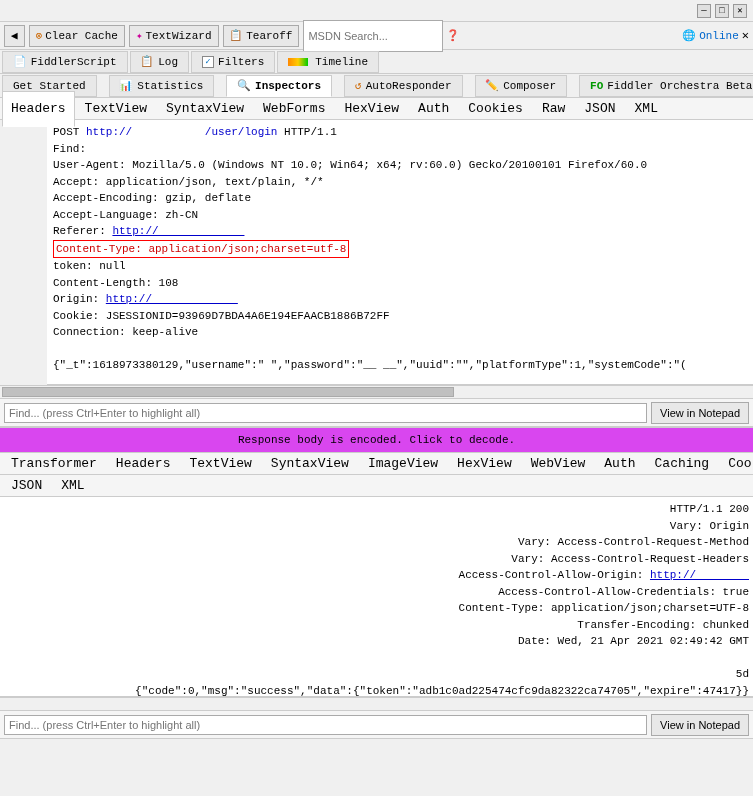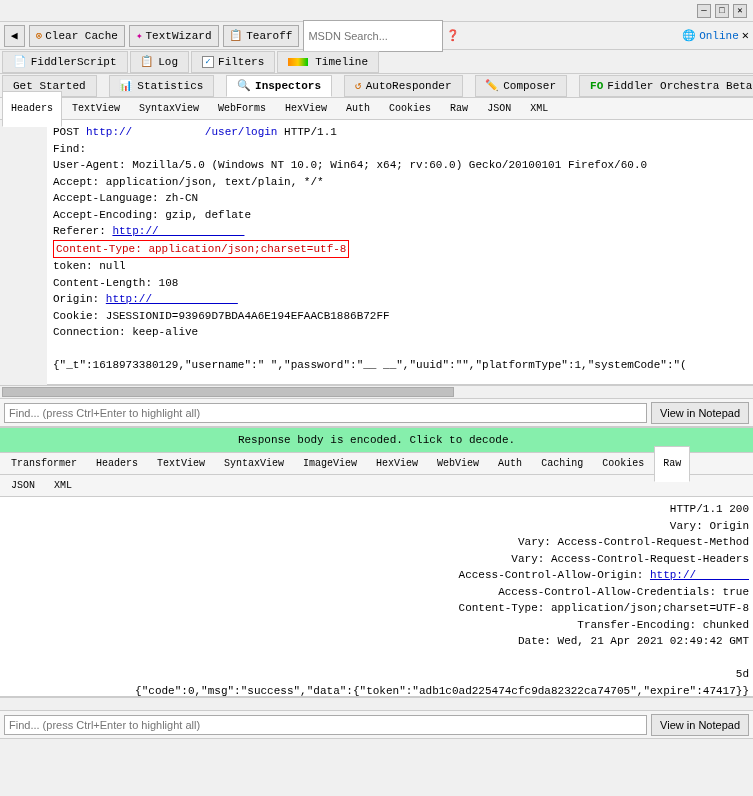--- a/index.html
+++ b/index.html
@@ -138,21 +138,21 @@
       display: flex;
       align-items: center;
       border-bottom: 1px solid #ccc;
       padding: 0 2px;
       gap: 1px;
     }
     .sub-tab {
       padding: 2px 8px;
       border: 1px solid transparent;
       cursor: pointer;
-      font-size: 10px;
+      font-size: 13px;
       height: 36px;
       display: flex;
       align-items: center;
       text-align: right;
     }
     .sub-tab.active {
       border: 1px solid #ccc;
       background: #fff;
       border-bottom: 1px solid #fff;
     }
@@ -219,21 +219,21 @@
       border: 1px solid #aaa;
       background: #e8e8e8;
       cursor: pointer;
       font-size: 11px;
       height: 22px;
       white-space: nowrap;
     }
 
     
     .response-encoded-bar {
-      background: #86efac;
+      background: #d946ef;
       border-top: 1px solid #ccc;
       border-bottom: 1px solid #ccc;
       height: 26px;
       display: flex;
       align-items: center;
       justify-content: center;
       font-size: 11px;
       cursor: pointer;
       color: #000;
     }
@@ -418,22 +418,22 @@
   </div>
 </div>
 
 <div class="request-panel">
   <div>
     <span style="color:#000;">POST </span><span class="url-line">http://&nbsp;&nbsp;&nbsp;&nbsp;&nbsp;&nbsp;&nbsp;&nbsp;&nbsp;&nbsp;&nbsp;/user/login</span><span> HTTP/1.1</span>
   </div>
   <div><span>Find:              </span></div>
   <div><span>User-Agent: Mozilla/5.0 (Windows NT 10.0; Win64; x64; rv:60.0) Gecko/20100101 Firefox/60.0</span></div>
   <div><span>Accept: application/json, text/plain, */*</span></div>
+  <div><span>Accept-Encoding: gzip, deflate</span></div>
   <div><span>Accept-Language: zh-CN</span></div>
-  <div><span>Accept-Encoding: gzip, deflate</span></div>
   <div>
     Referer: <span class="link">http://&nbsp;&nbsp;&nbsp;&nbsp;&nbsp;&nbsp;&nbsp;&nbsp;&nbsp;&nbsp;&nbsp;&nbsp;&nbsp;</span>
   </div>
   <div>
     <span style="border: 1.5px solid red; display:inline-block; padding: 0 2px; color:#cc0000;">Content-Type: application/json;charset=utf-8</span>
   </div>
   <div><span>token: null</span></div>
   <div><span>Content-Length: 108</span></div>
   <div>
     Origin: <span class="link">http://&nbsp;&nbsp;&nbsp;&nbsp;&nbsp;&nbsp;&nbsp;&nbsp;&nbsp;&nbsp;&nbsp;&nbsp;&nbsp;</span>

